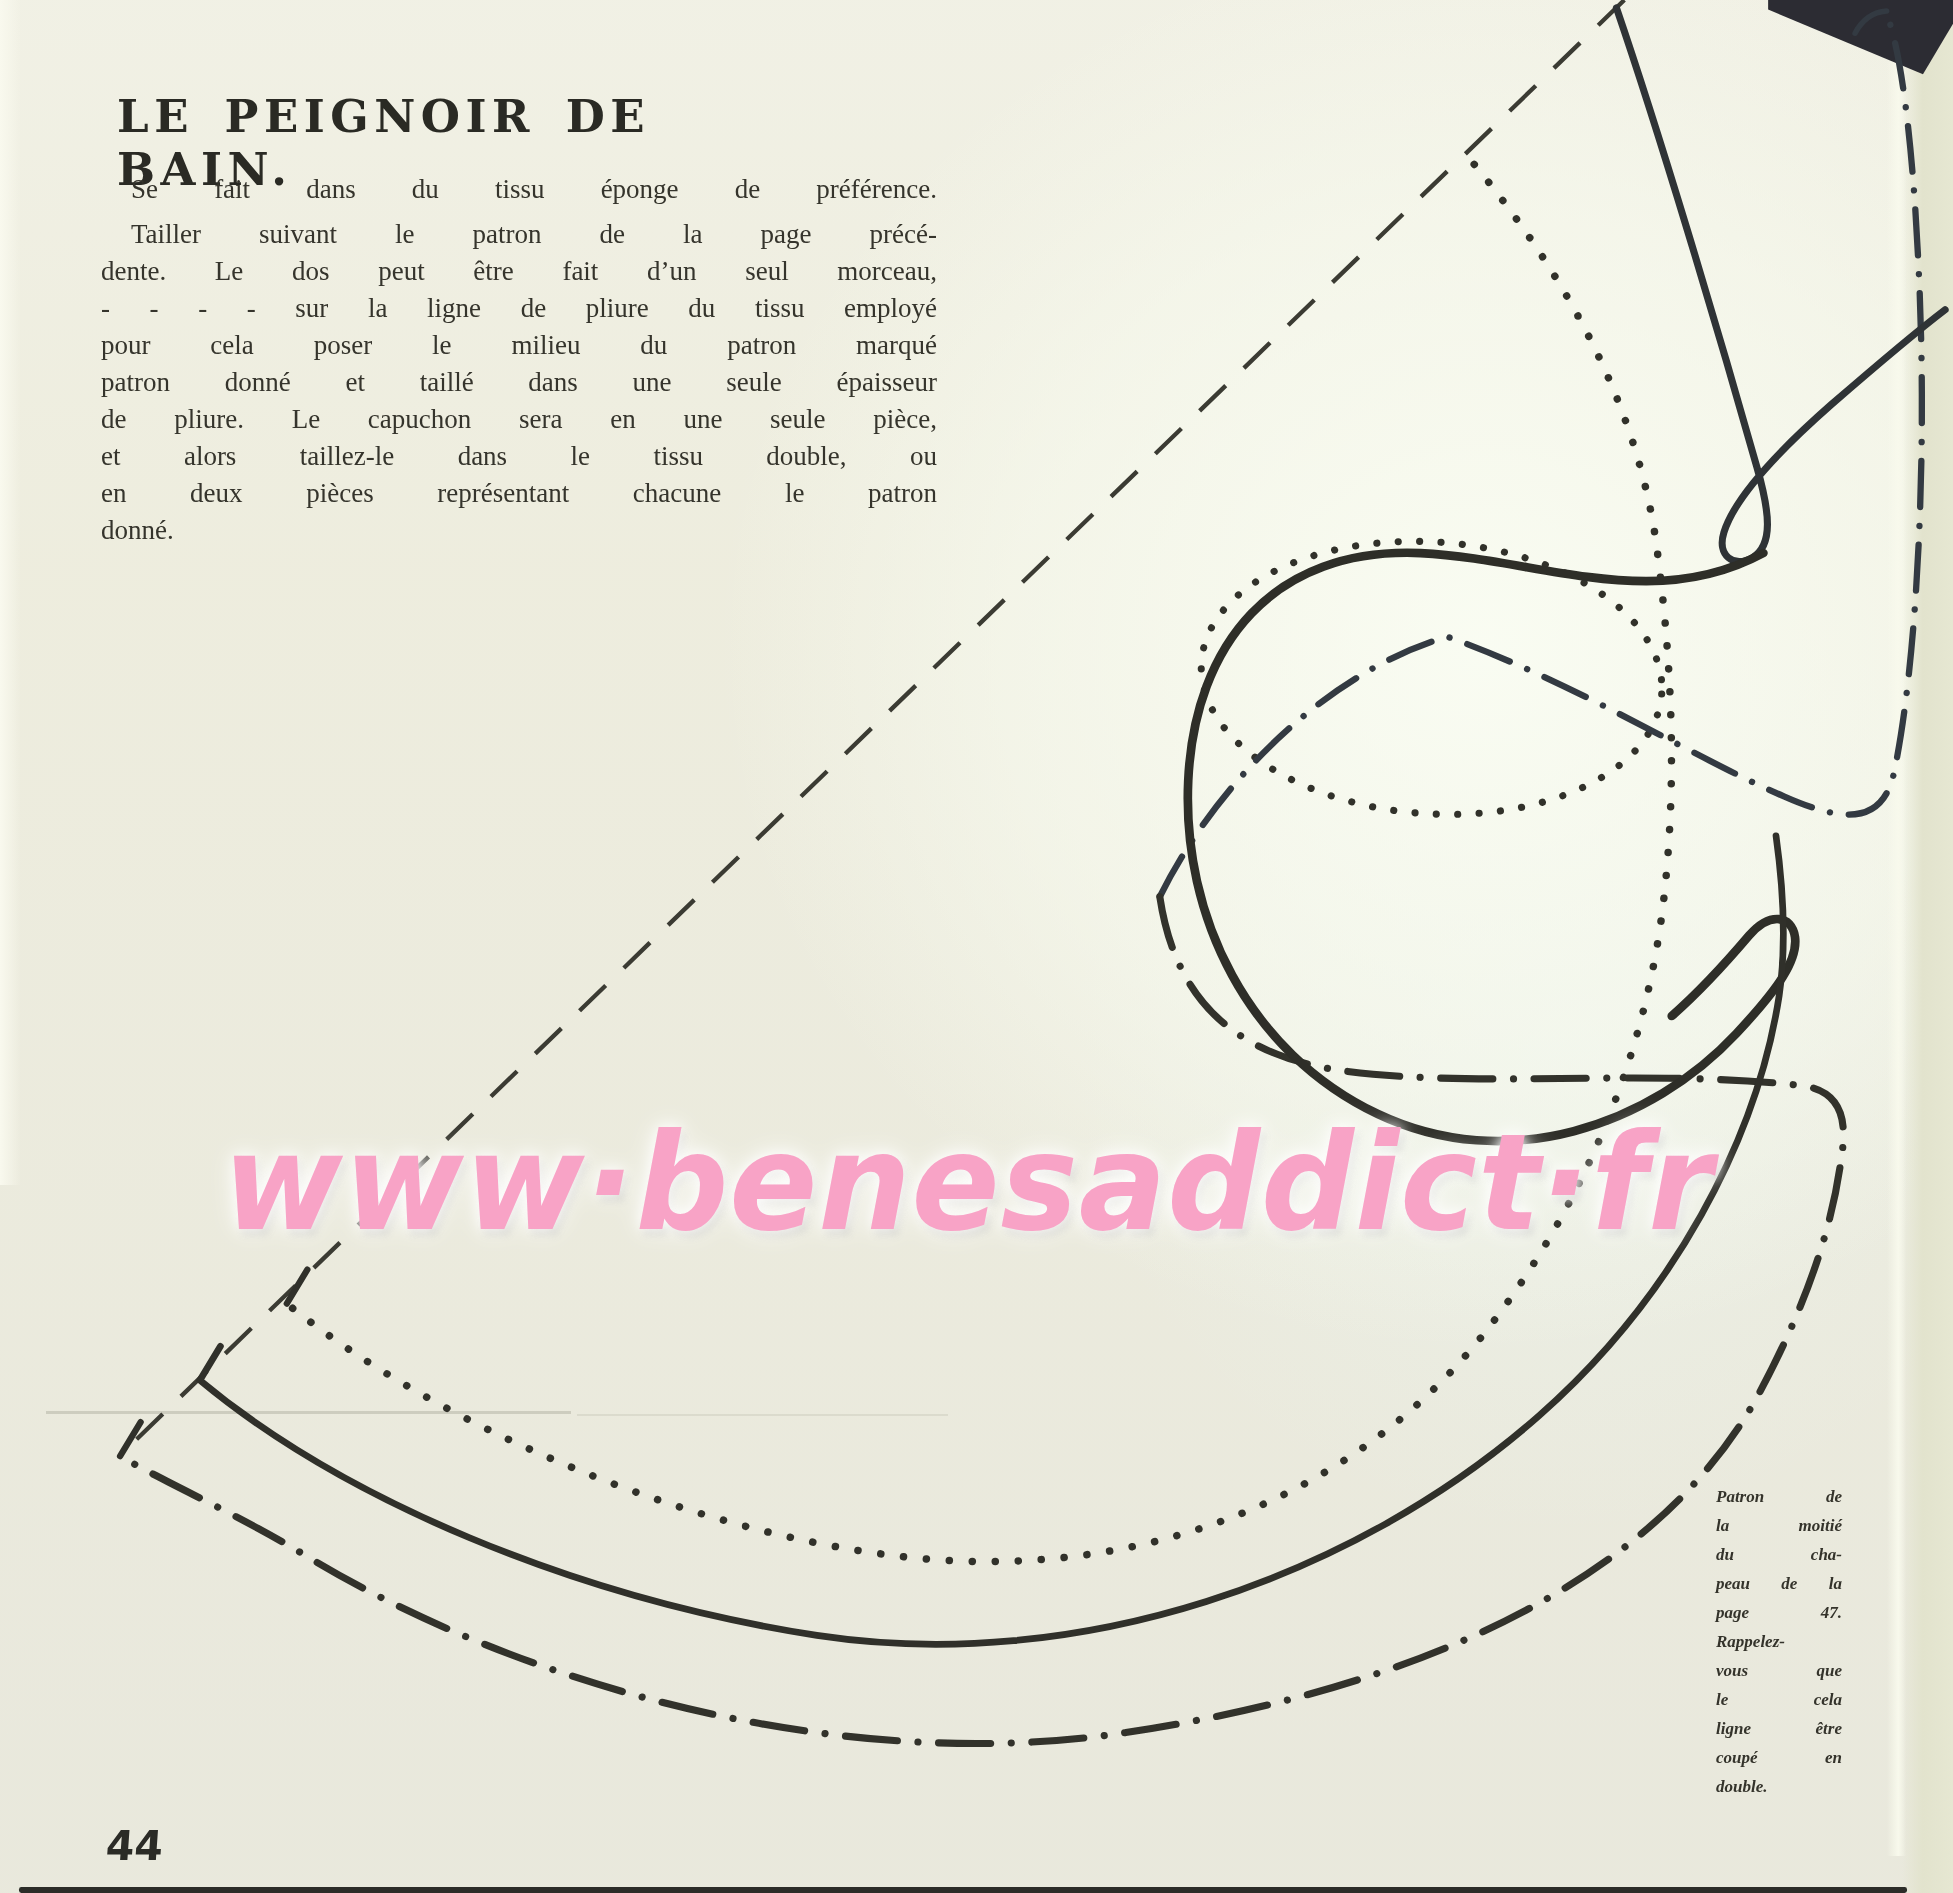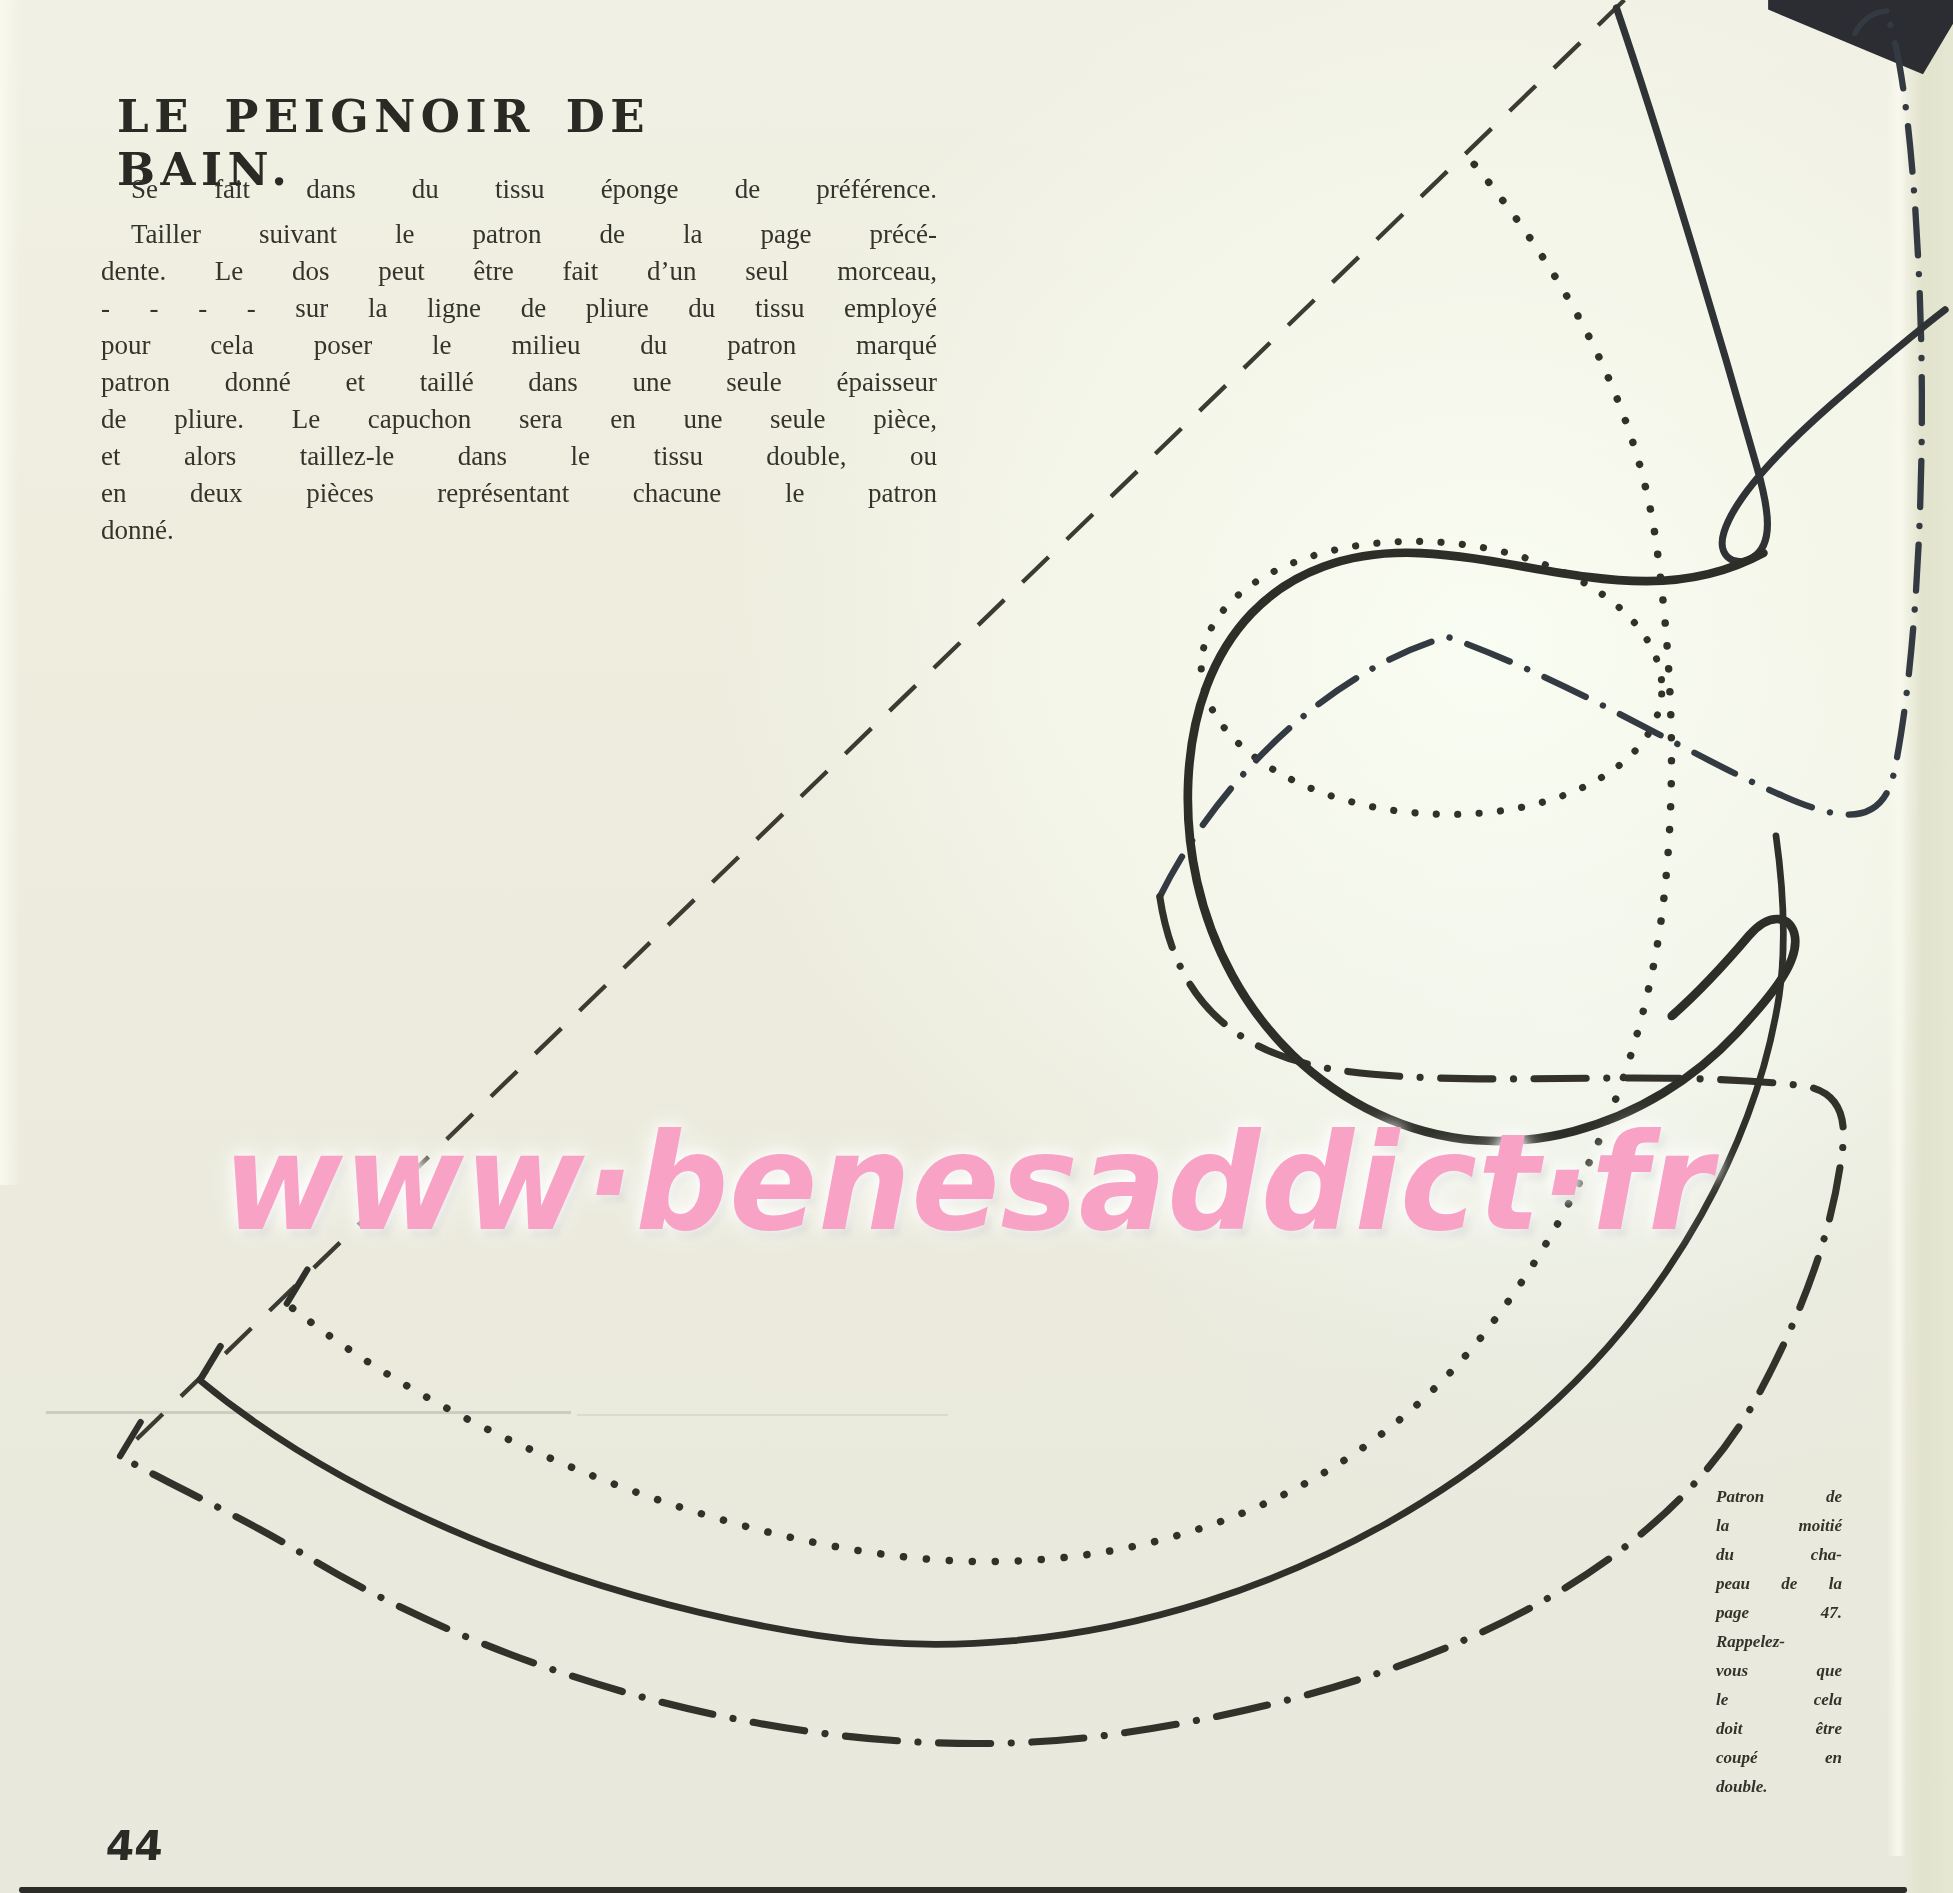--- a/index.html
+++ b/index.html
@@ -146,21 +146,21 @@
 
   <div class="caption">
     <div class="cline">Patron de</div>
     <div class="cline">la moitié</div>
     <div class="cline">du cha-</div>
     <div class="cline">peau de la</div>
     <div class="cline">page 47.</div>
     <div class="cline">Rappelez-</div>
     <div class="cline">vous que</div>
     <div class="cline">le cela</div>
-    <div class="cline">doit être</div>
+    <div class="cline">ligne être</div>
     <div class="cline">coupé en</div>
     <div class="cline last">double.</div>
   </div>
 
   <div class="page-number">44</div>
 
 </div>
 
 
 </body></html>

